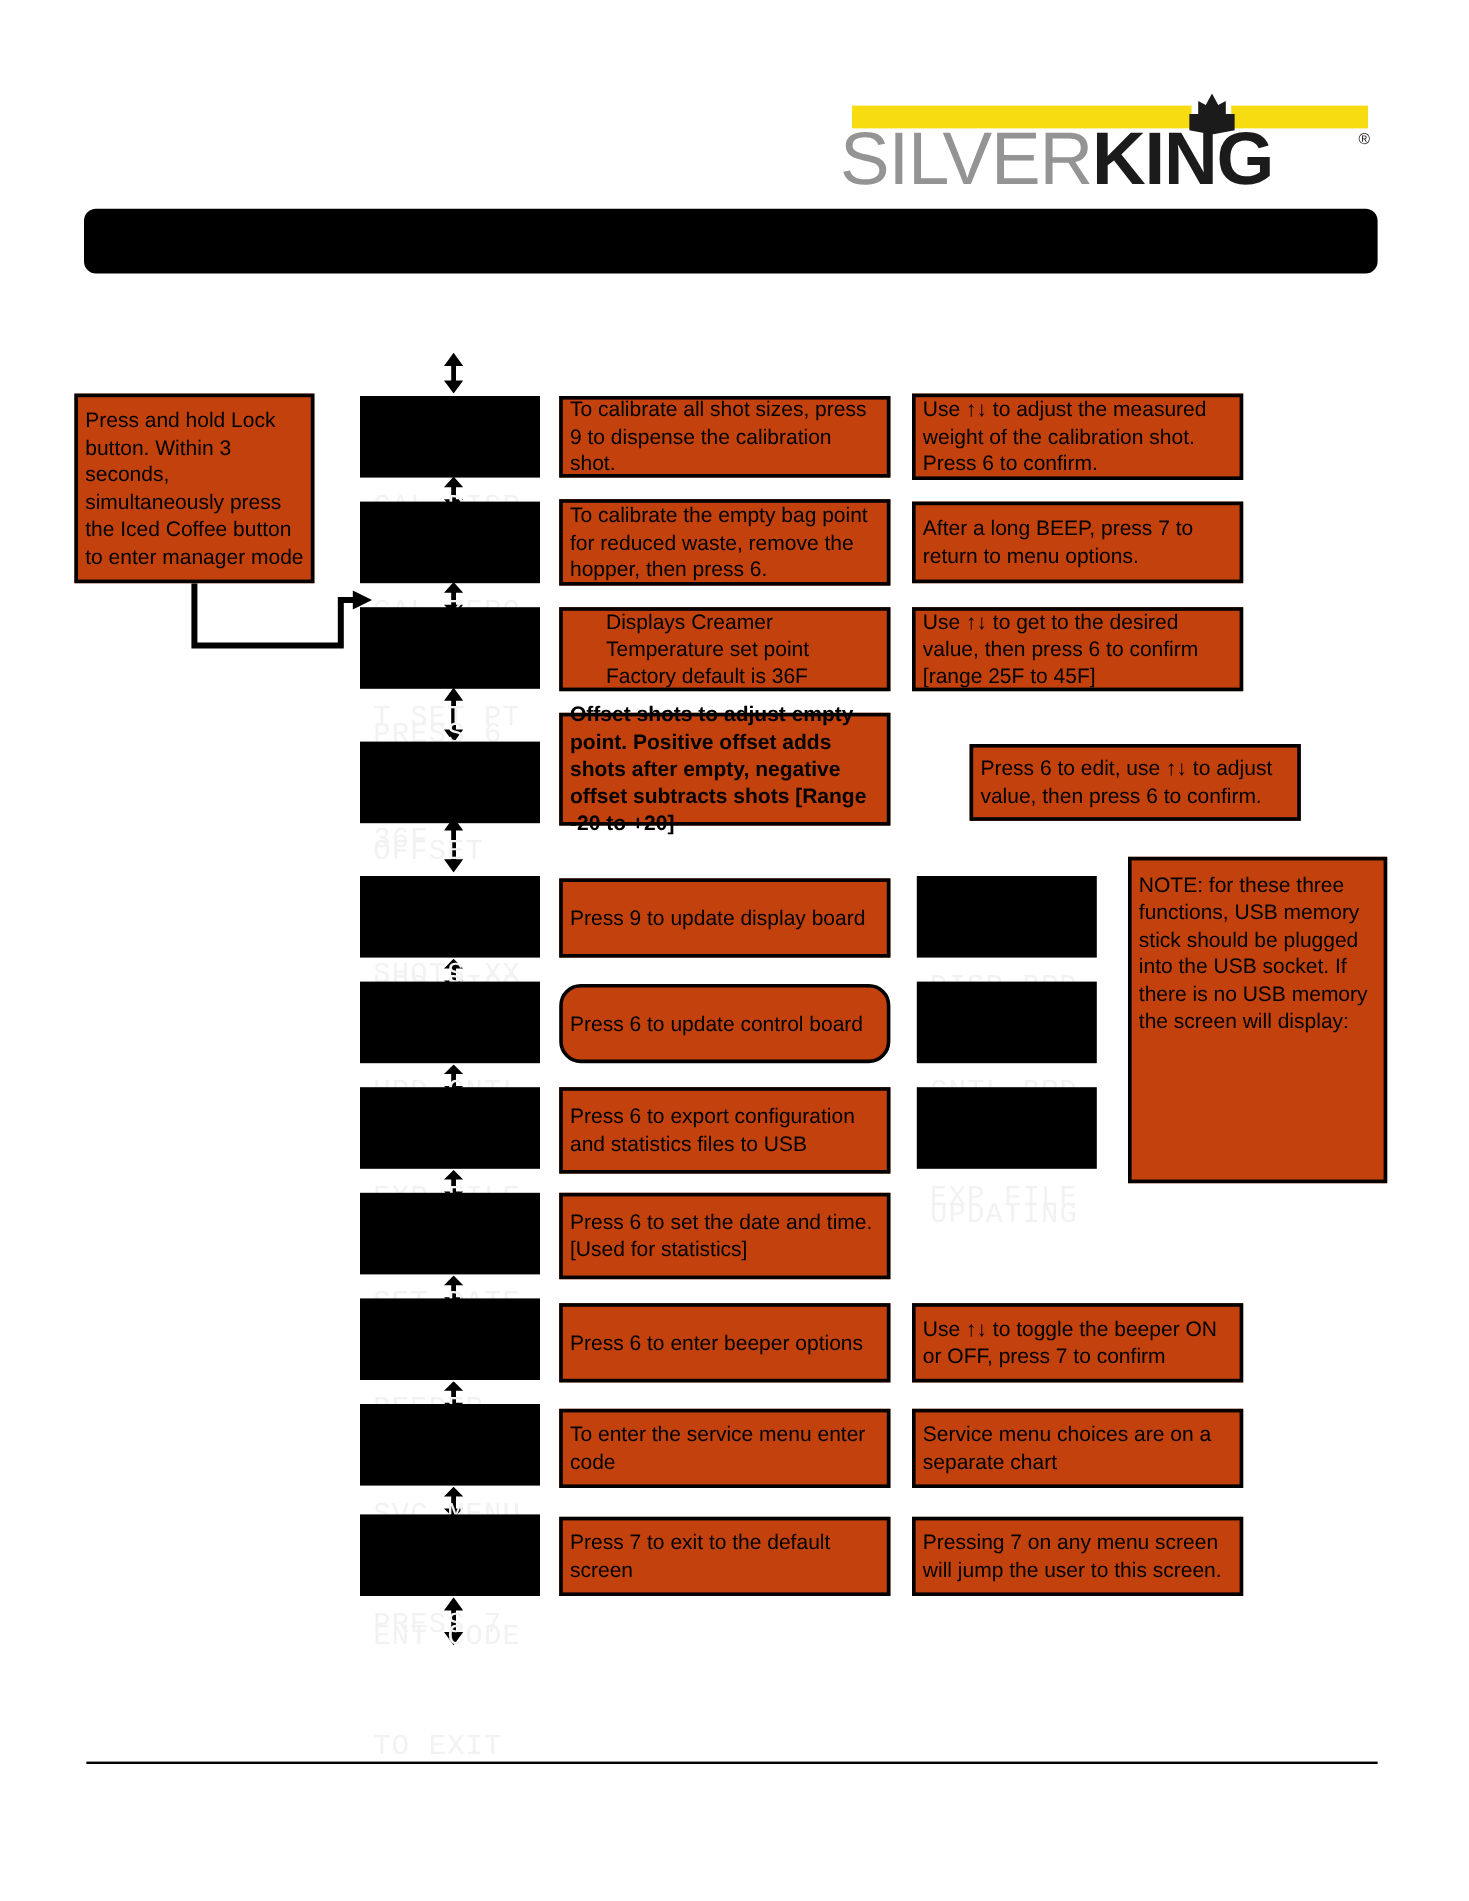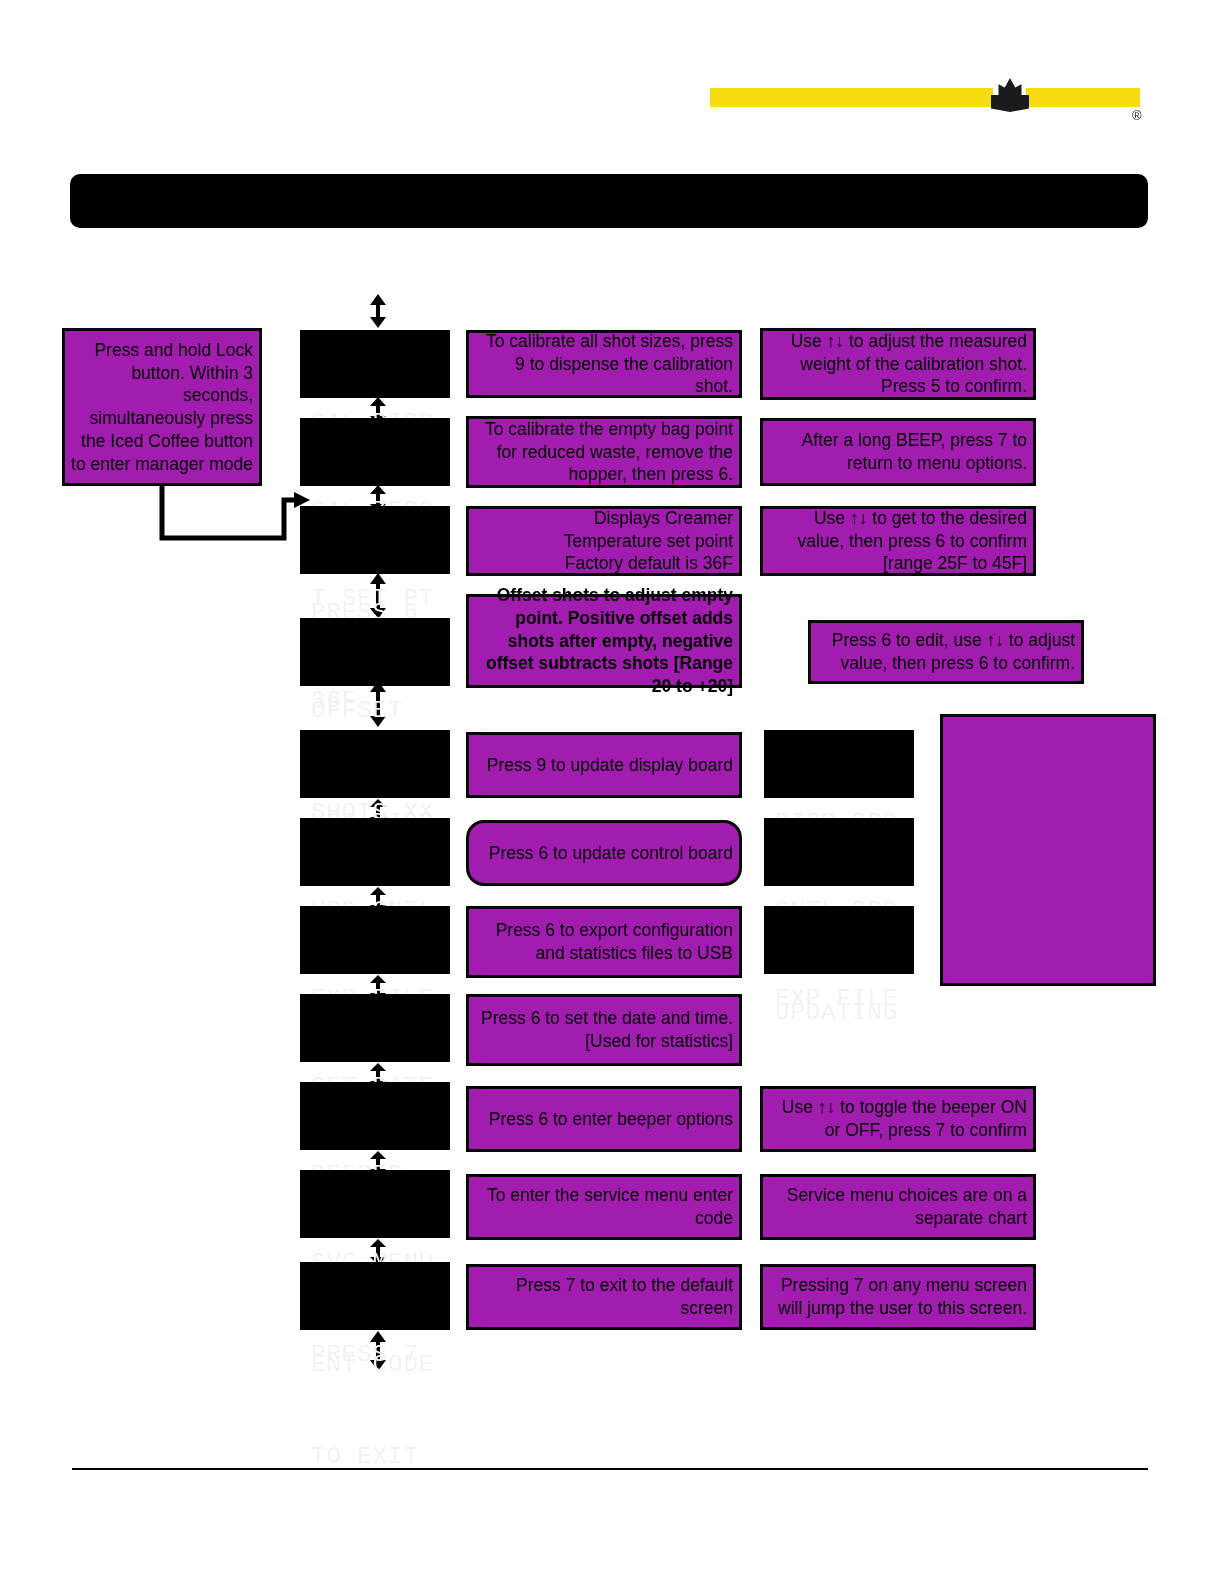--- a/index.html
+++ b/index.html
@@ -75,26 +75,26 @@
     letter-spacing: 1px;
     padding: 8px 0 8px 11px;
     white-space: pre;
     font-weight: 400;
   }
   .lcd .ln { display: block; }
 
   
   .tbox {
     position: absolute;
-    background: #a21caf;
+    background: #c2410c;
     border: 3px solid #000;
     display: flex;
     align-items: center;
     justify-content: center;
-    text-align: right;
+    text-align: left;
     font-size: 17.5px;
     line-height: 1.30;
     padding: 3px 6px;
   }
   .tbox .inner { width: 100%; }
 
   
   .arrow-v {
     position: absolute;
     width: 22px;
@@ -121,20 +121,21 @@
 
 <div id="logo-block">
   <div id="logo-yellow-left"></div>
   <div id="logo-yellow-right"></div>
   <div id="logo-crown">
     <svg width="38" height="34" viewBox="0 0 38 34">
       <path d="M19 0 L24.2 9.5 L30.5 6.2 L30.5 17 L38 17 L38 30.5 L19 34 L0 30.5 L0 17 L7.5 17 L7.5 6.2 L13.8 9.5 Z" fill="#1b1b1b"></path>
       <path d="M19 11 L25 21 L19 32 L13 21 Z" fill="#ffffff" opacity="0"></path>
     </svg>
   </div>
+  <div id="logo-wordmark"><span class="logo-silver">SILVER</span><span class="logo-king">KING</span></div>
   <div id="logo-reg">®</div>
 </div>
 
 <div id="title-banner"></div>
 
 <div class="tbox" id="entry-note" style="left:62px; top:328px; width:200px; height:158px;">
   <div class="inner">Press and hold Lock button.  Within 3 seconds, simultaneously press the Iced Coffee button to enter manager mode</div>
 </div>
 
 <div id="entry-connector">
@@ -206,21 +207,21 @@
 </div>
 
 <div class="lcd" style="left:300px; top:330px; width:150px; height:68px;">
   <span class="ln">CAL DISP</span>
   <span class="ln">PRESS 9</span>
 </div>
 <div class="tbox" style="left:466px; top:330px; width:276px; height:68px;">
   <div class="inner">To calibrate all shot sizes, press 9 to dispense the calibration shot.</div>
 </div>
 <div class="tbox" style="left:760px; top:328px; width:276px; height:72px;">
-  <div class="inner">Use ↑↓ to adjust the measured weight of the calibration shot.  Press 5 to confirm.</div>
+  <div class="inner">Use ↑↓ to adjust the measured weight of the calibration shot.  Press 6 to confirm.</div>
 </div>
 
 <div class="lcd" style="left:300px; top:418px; width:150px; height:68px;">
   <span class="ln">CAL ZERO</span>
   <span class="ln">PRESS 6</span>
 </div>
 <div class="tbox" style="left:466px; top:416px; width:276px; height:72px;">
   <div class="inner">To calibrate the empty bag point for reduced waste, remove the hopper, then press 6.</div>
 </div>
 <div class="tbox" style="left:760px; top:418px; width:276px; height:68px;">
@@ -280,20 +281,21 @@
 <div class="tbox" style="left:466px; top:906px; width:276px; height:72px;">
   <div class="inner">Press 6 to export configuration and statistics files to USB</div>
 </div>
 <div class="lcd" style="left:764px; top:906px; width:150px; height:68px;">
   <span class="ln">EXP FILE</span>
   <span class="ln">PLS WAIT</span>
 </div>
 
 <div class="tbox" id="usb-note" style="left:940px; top:714px; width:216px; height:272px; align-items:flex-start;">
   <div class="inner" style="padding-top:6px;">
+    <div>NOTE: for these three functions, USB memory stick should be plugged into the USB socket. If there is no USB memory the screen will display:</div>
   </div>
 </div>
 
 <div class="lcd" style="left:300px; top:994px; width:150px; height:68px;">
   <span class="ln">SET DATE</span>
   <span class="ln">AND TIME</span>
 </div>
 <div class="tbox" style="left:466px; top:994px; width:276px; height:72px;">
   <div class="inner">Press 6 to set the date and time. [Used for statistics]</div>
 </div>

